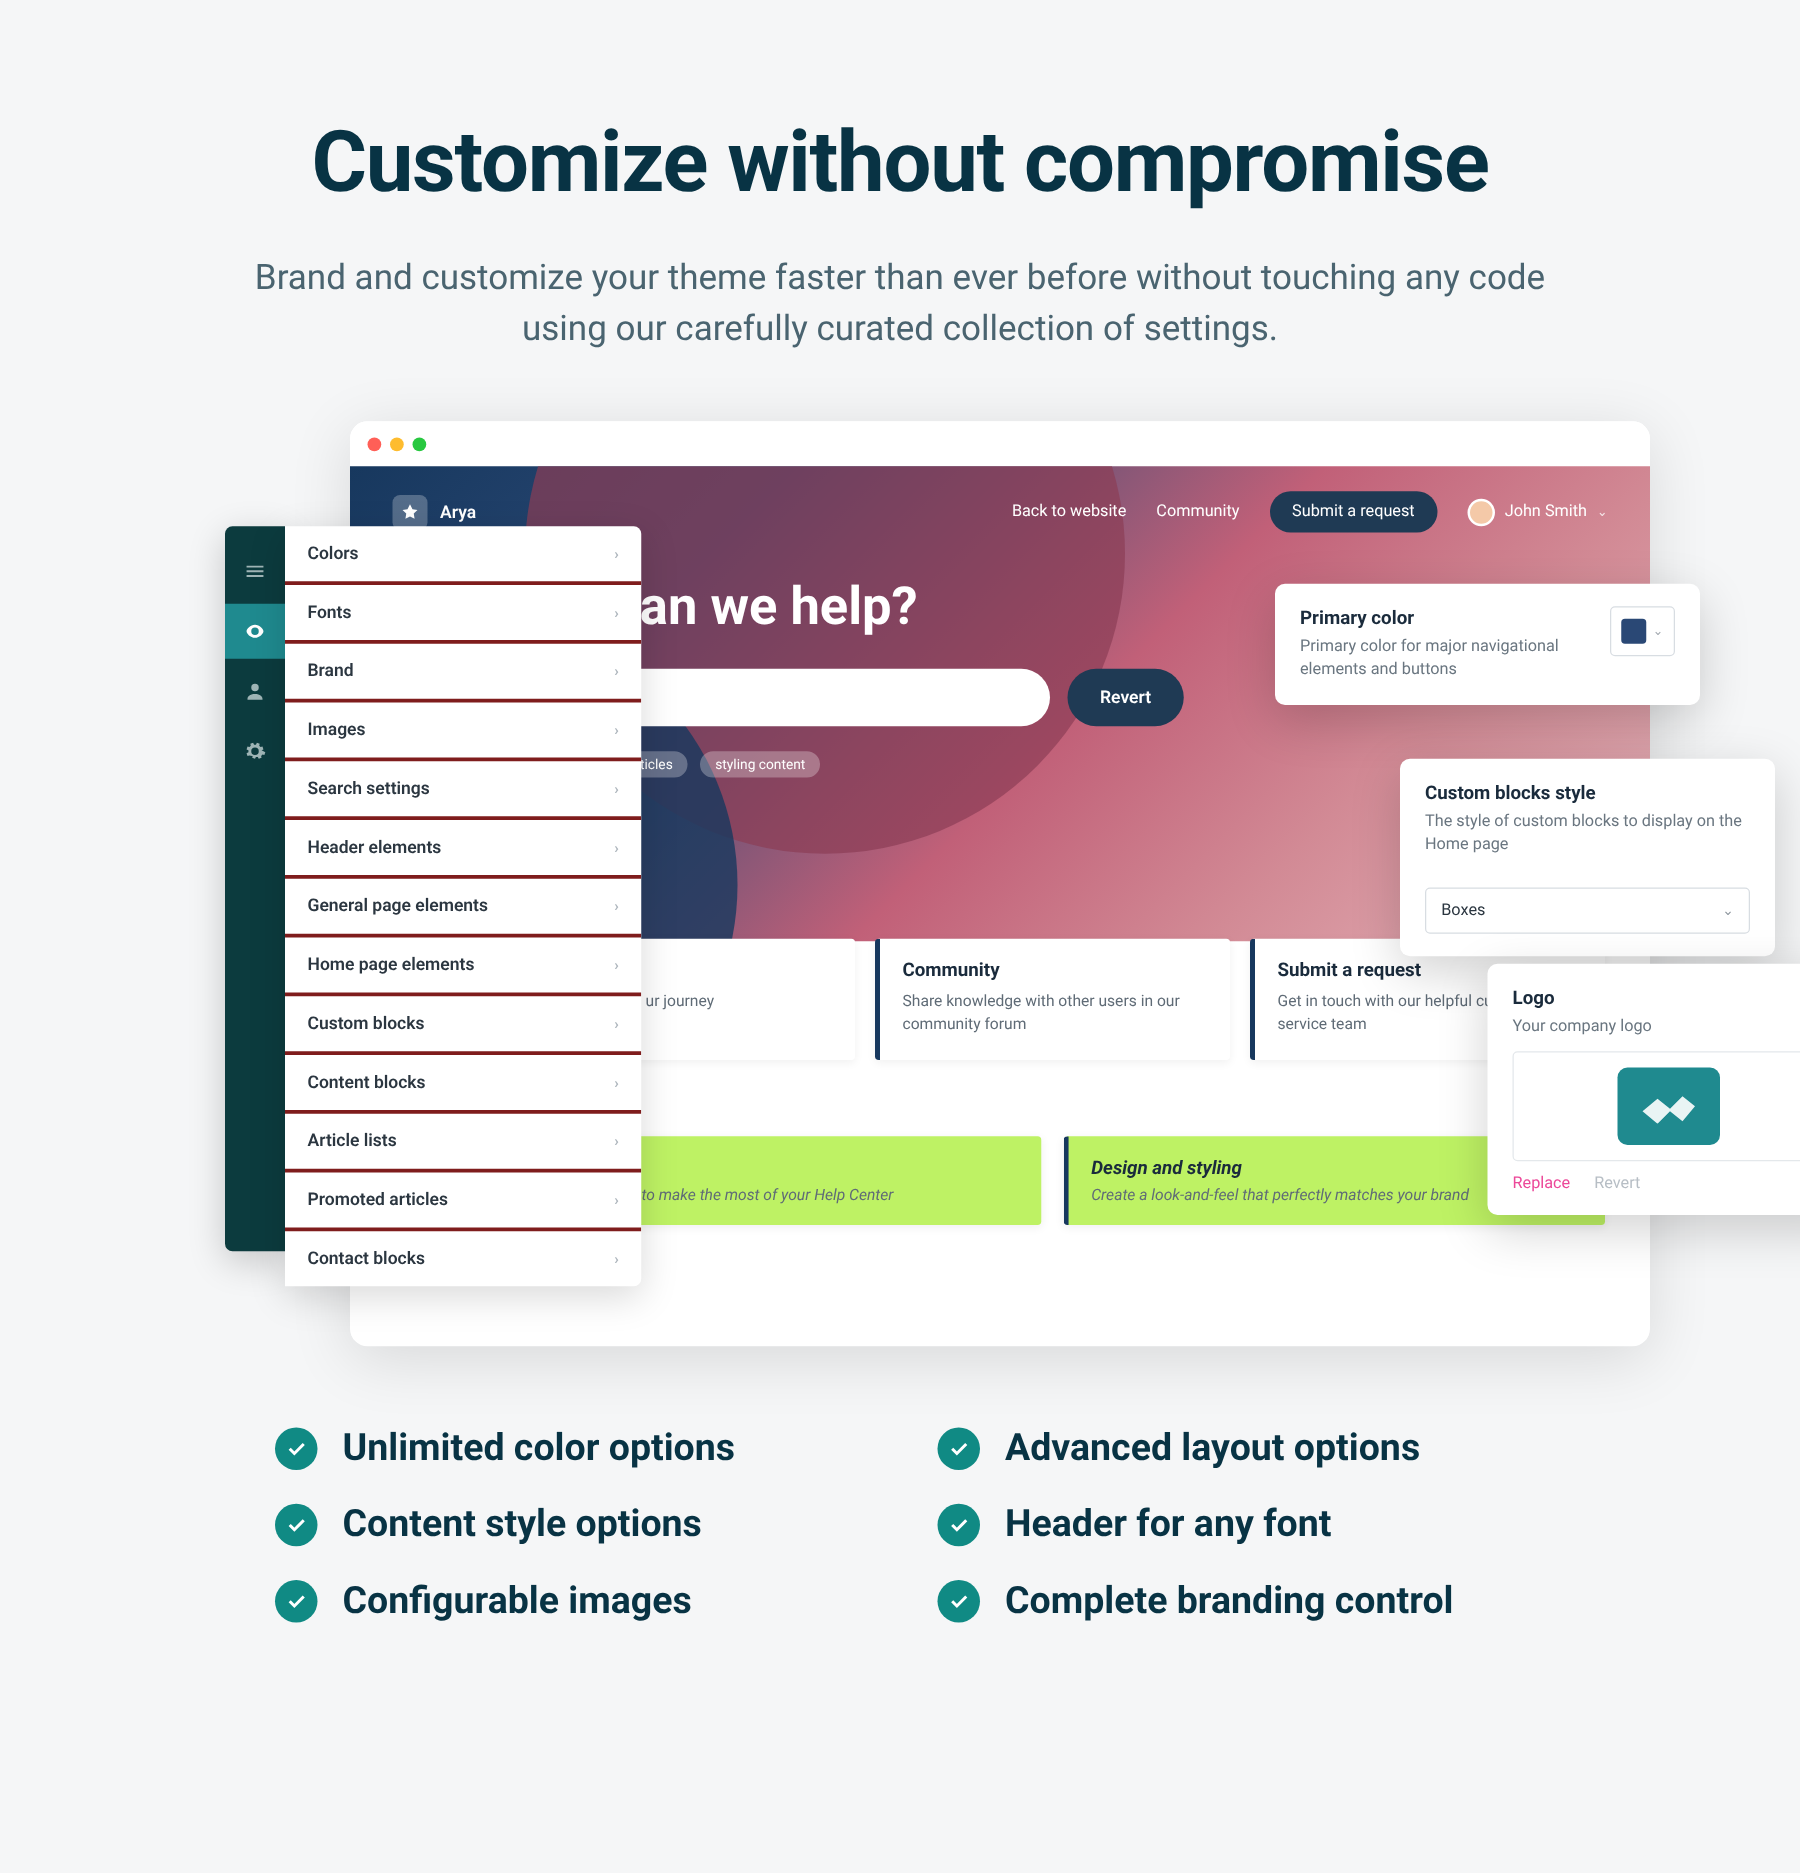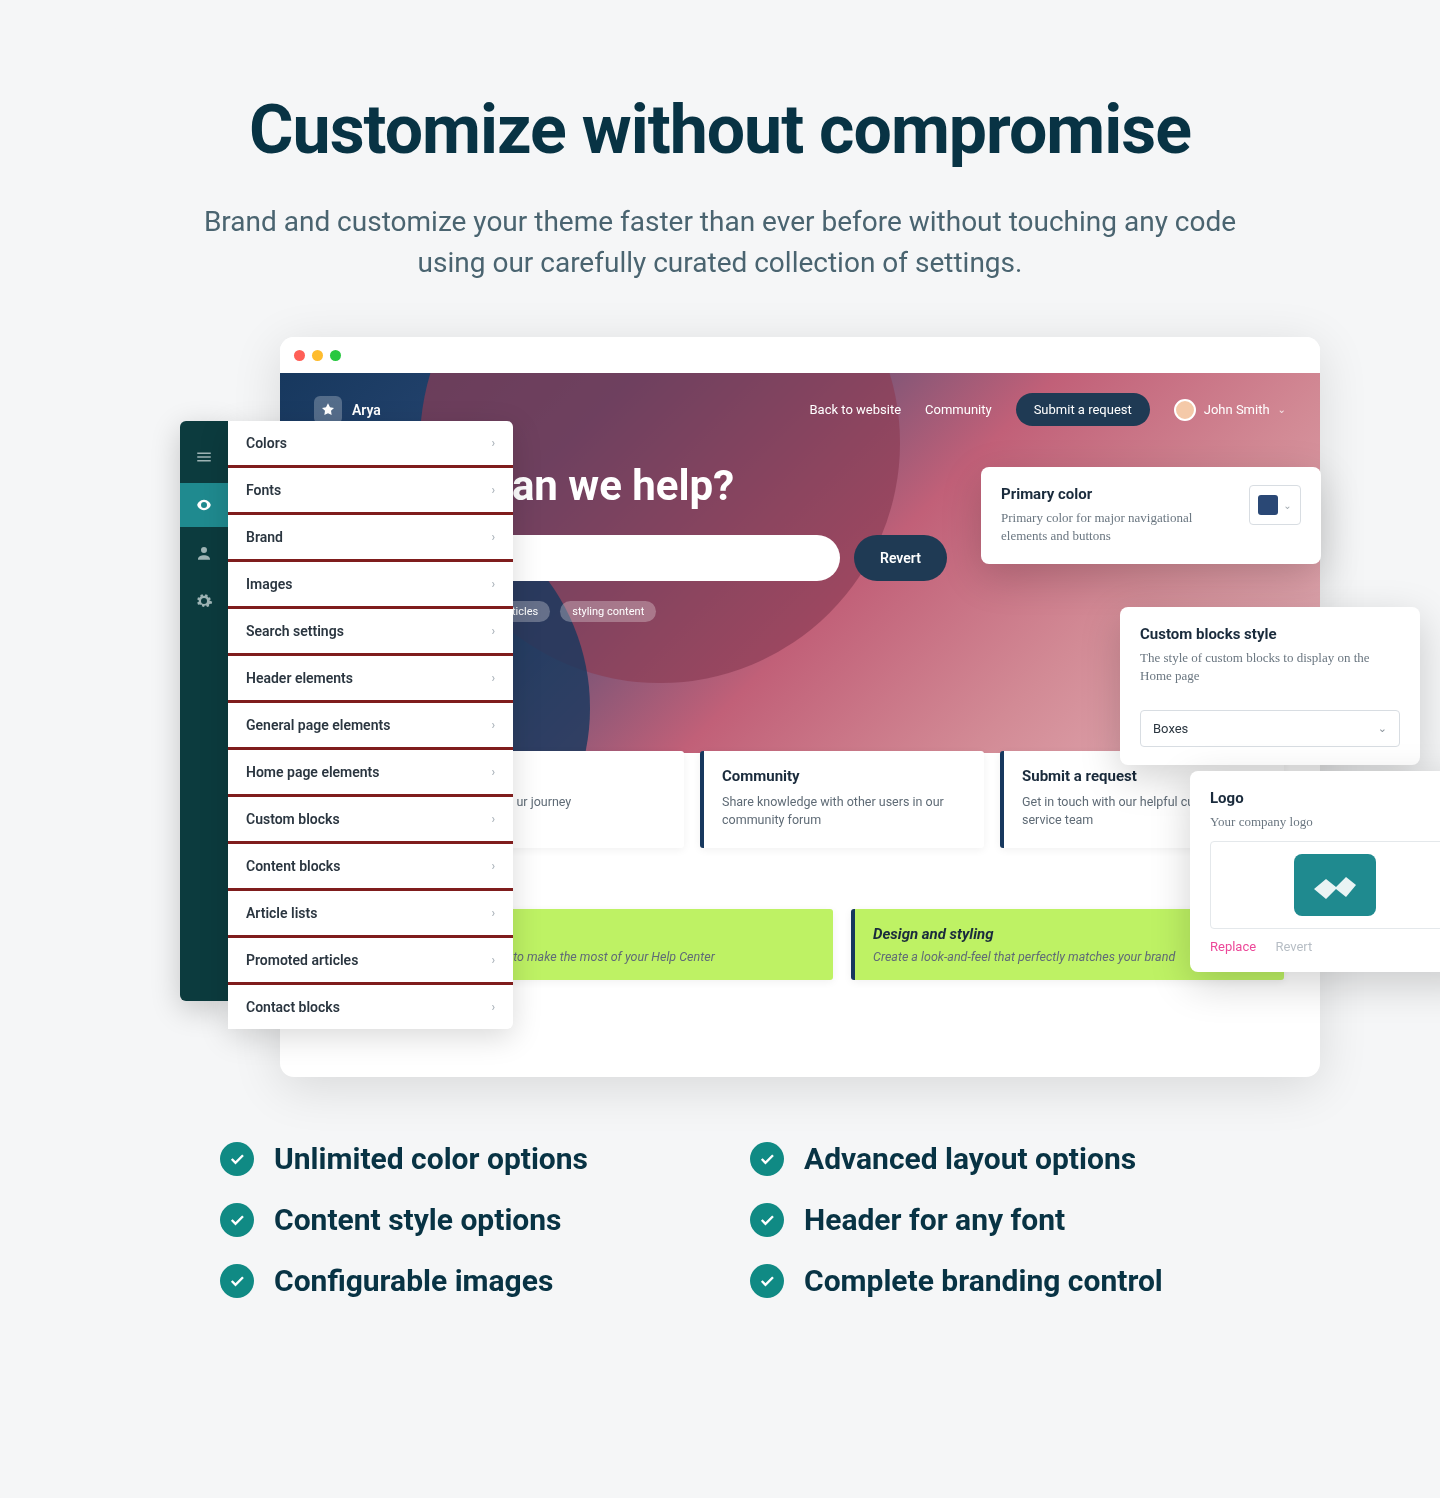--- a/index.html
+++ b/index.html
@@ -51,22 +51,22 @@
 
 
 .settings-panel { position:absolute; left:48px; top:84px; width:285px; background:#fff; border-radius:0 6px 6px 0; box-shadow:0 8px 30px rgba(0,0,0,.15); overflow:hidden; }
 .set-row { display:flex; align-items:center; justify-content:space-between; padding:14px 18px; font-size:14px; color:#2b3640; border-bottom:3px solid #7f1d1d; cursor:pointer; font-weight:600; }
 .set-row:last-child{border-bottom:none;}
 .set-row .chev { color:#aeb6bd; font-size:12px; }
 
 
 .pop { position:absolute; background:#fff; border-radius:8px; box-shadow:0 12px 40px rgba(0,0,0,.18); padding:18px 20px; }
 .pop h5 { font-size:15px; font-weight:700; color:#1a2b3c; margin-bottom:6px; }
-.pop p { font-size:13px; color:#6a7680; line-height:1.4;font-family:Liberation Serif, serif; }
-.pop-primary { left:801px; top:130px; width:340px; display:flex; gap:14px; align-items:flex-start;justify-content:flex-end; }
+.pop p { font-size:13px; color:#6a7680; line-height:1.4; }
+.pop-primary { left:840px; top:130px; width:340px; display:flex; gap:14px; align-items:flex-start;justify-content:flex-end; }
 .pop-primary .txt{flex:1;}
 .swatch-sel { width:52px; height:40px; border:1px solid #d8dde2; border-radius:4px; display:flex; align-items:center; justify-content:center; gap:5px; }
 .swatch { width:20px; height:20px; background:#2a4875; border-radius:3px; }
 .pop-blocks { left:940px; top:270px; width:300px; }
 .select-box { margin-top:24px; border:1px solid #d8dde2; border-radius:4px; padding:10px 12px; font-size:13px; color:#2b3640; display:flex; justify-content:space-between; align-items:center; }
 .pop-logo { left:1010px; top:434px; width:290px; }
 .logo-prev { margin-top:10px; border:1px solid #e4e8eb; border-radius:4px; height:88px; display:flex; align-items:center; justify-content:center; }
 .logo-prev .aqua{ width:82px; height:62px; background:#1f8a8f; border-radius:8px; display:flex; align-items:center; justify-content:center; }
 .logo-prev .aqua svg{width:46px;height:28px;}
 .logo-actions { margin-top:10px; font-size:13px; }

